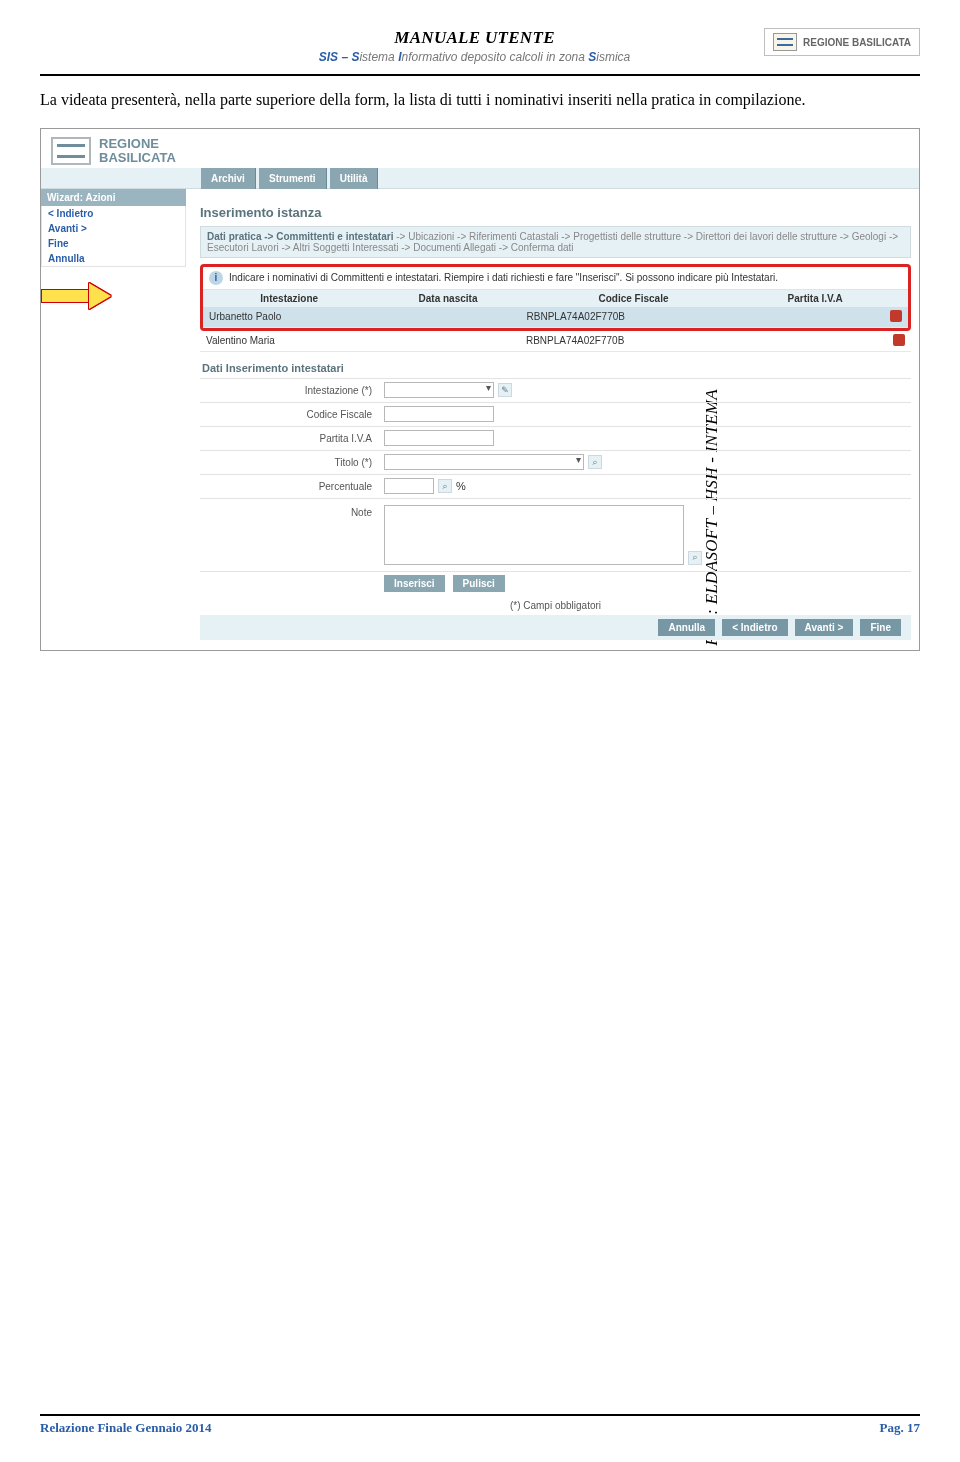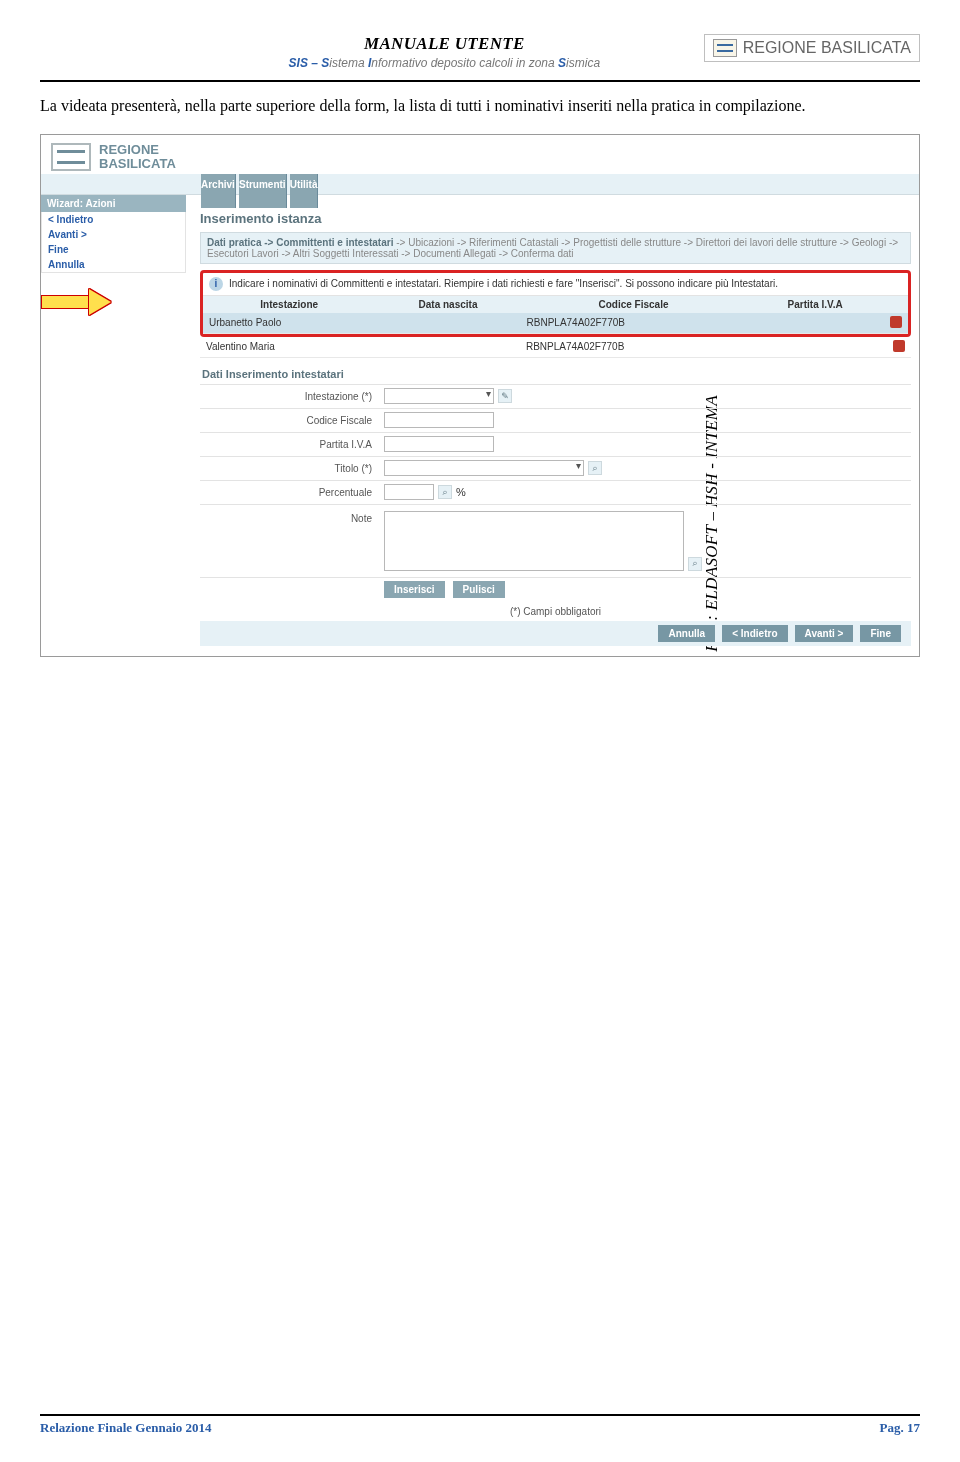--- a/index.html
+++ b/index.html
@@ -1,44 +1,44 @@
 <!DOCTYPE html>
 <html><head>
 <meta charset="utf-8">
 <style>
   * { box-sizing: border-box; }
   body { margin: 0; font-family: Georgia, 'Times New Roman', serif; width: 960px; background: #fff; color: #000; }
   .page { padding: 28px 40px 0 40px; min-height: 1462px; position: relative; }
-  .header-row { display: flex; align-items: flex-start; justify-content: space-between; margin-top: 6px; }
+  .header-row { display: flex; align-items: flex-start; justify-content: space-between; }
   .header-titles { text-align: center; flex: 1; }
   .header-title { font-weight: bold; font-style: italic; font-size: 17px; letter-spacing: 0.3px; }
   .header-sub { font-size: 12px; margin-top: 2px; font-family: Arial, sans-serif; }
   .header-sub .s-blue { color: #2a5da8; font-weight: bold; font-style: italic; }
   .header-sub .rest { color: #2a5da8; font-weight: bold; font-style: italic; }
   .header-sub .gray { color: #777; font-style: italic; }
   .logo-box { border: 1px solid #bfbfbf; padding: 4px 8px 4px 8px; display: flex; align-items: center; gap: 6px; font-family: Arial, sans-serif; }
   .logo-flag { width: 24px; height: 18px; border: 1px solid #999; background: #f8f5e8; position: relative; }
   .logo-flag::before, .logo-flag::after { content: ""; position: absolute; left: 3px; right: 3px; height: 2px; }
   .logo-flag::before { top: 4px; background: #3a6aa0; }
   .logo-flag::after  { bottom: 4px; background: #3a6aa0; }
-  .logo-txt { font-size: 16px; font-weight: normal; color: #666; white-space: nowrap; }
+  .logo-txt { font-size: 10px; font-weight: bold; color: #666; white-space: nowrap; }
   .hr-top { border: 0; border-top: 2px solid #000; margin: 10px 0 12px 0; }
   .body-text { font-size: 16px; line-height: 1.5; margin: 6px 0 16px 0; }
 
   .screenshot-wrap { position: relative; }
   .screenshot { border: 1px solid #9a9a9a; font-family: Verdana, Arial, sans-serif; font-size: 11px; color: #333; overflow: hidden; }
   .ss-top { display: flex; align-items: center; padding: 8px 10px 2px 10px; }
   .ss-logo { width: 40px; height: 28px; position: relative; margin-right: 8px; }
   .ss-logo .f { border: 2px solid #aeb8bb; background: #fff; width: 100%; height: 100%; position: relative; }
   .ss-logo .f::before, .ss-logo .f::after { content: ""; position: absolute; left: 4px; right: 4px; height: 3px; }
   .ss-logo .f::before { top: 5px; background: #6f8d9a; }
   .ss-logo .f::after { bottom: 5px; background: #6f8d9a; }
   .ss-brand { color: #6f8d9a; font-size: 13px; font-weight: bold; line-height: 1.1; }
   .ss-tabs { background: #e6f1f6; height: 21px; border-bottom: 1px solid #d0dbe0; padding-left: 160px; }
-  .ss-tab { display: inline-block; height: 34px; line-height: 21px; padding: 0 0; color: #fff; font-weight: bold; font-size: 10px; border-right: 1px solid #6a8a9a; background: #8aa6b1; }
+  .ss-tab { display: inline-block; height: 21px; line-height: 21px; padding: 0 10px; color: #fff; font-weight: bold; font-size: 10px; border-right: 1px solid #6a8a9a; background: #8aa6b1; }
   .ss-main { display: flex; }
   .ss-side { width: 145px; }
   .side-hd { background: #9ab5c0; color: #fff; font-weight: bold; font-size: 10px; padding: 3px 6px; }
   .side-list { border: 1px solid #e3e3e3; border-top: 0; }
   .side-list a { display: block; color: #2a5da8; font-weight: bold; font-size: 10px; padding: 2px 6px; text-decoration: none; }
   .ss-content { flex: 1; padding: 10px 8px 10px 14px; position: relative; }
   .page-h2 { color: #5b737d; font-size: 13px; font-weight: bold; margin: 6px 0 6px 0; }
   .crumbs { background: #e6f1f6; border: 1px solid #d0dbe0; padding: 4px 6px; font-size: 10px; color: #888; }
   .crumbs b { color: #5b737d; }
 

